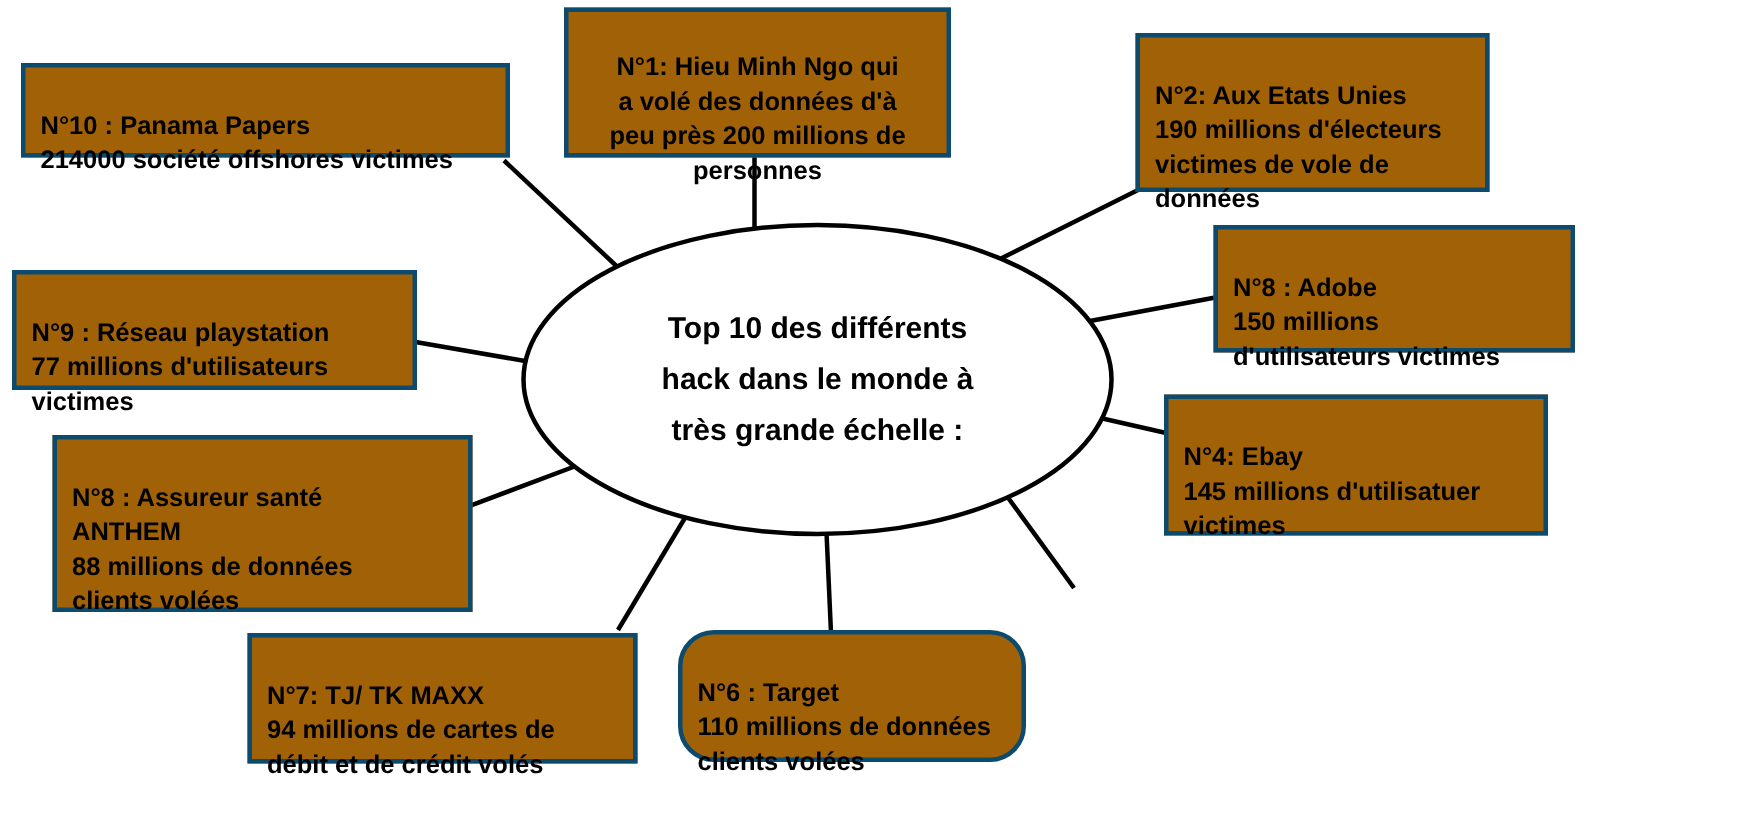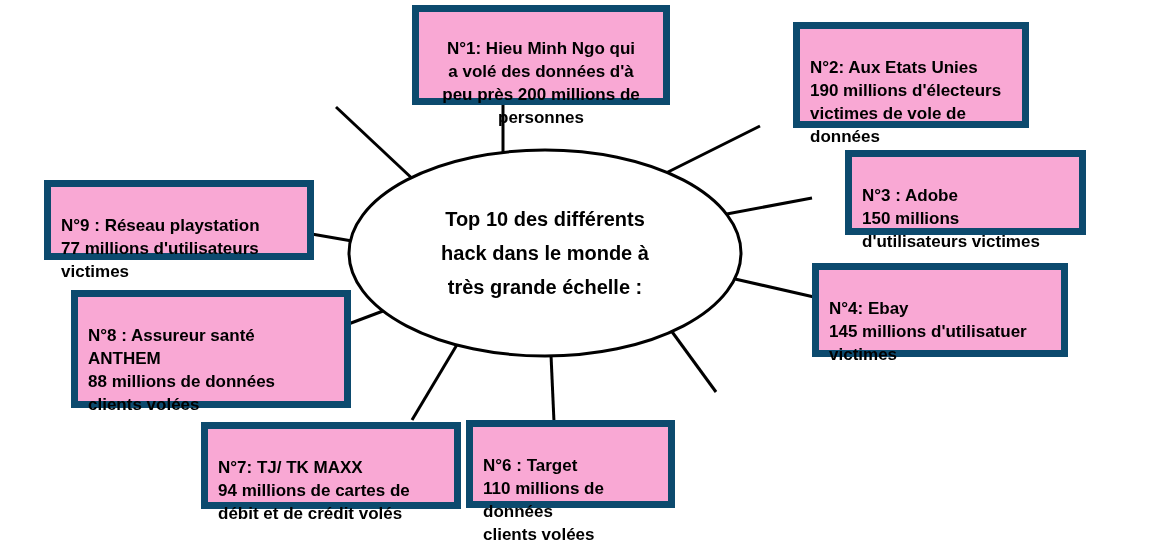--- a/index.html
+++ b/index.html
@@ -8,29 +8,28 @@
     width: 1169px;
     height: 544px;
     background: #ffffff;
     font-family: "Liberation Sans", sans-serif;
     overflow: hidden;
   }
   svg.wires { position: absolute; left: 0; top: 0; width: 1169px; height: 544px; }
   .node {
     position: absolute;
     box-sizing: border-box;
-    border: 7px solid #0c4a6e;
-    background: #f9a8d4;
+    border: 3px solid #0c4a6e;
+    background: #a16207;
     color: #000000;
     font-weight: bold;
     font-size: 17px;
     line-height: 23px;
     padding: 4px 10px;
     white-space: pre-line;
-    margin-left: 36px;
   }
   .node.centered { text-align: center; padding: 2px 6px; }
   .center-title {
     position: absolute;
     left: 349px;
     top: 150px;
     width: 392px;
     height: 206px;
     display: flex;
     align-items: center;
@@ -76,33 +75,33 @@
   </div>
 
   <div class="node" style="left:757px; top:22px;  width:236px; height:106px;">
     <span>N°2: Aux Etats Unies
 190 millions d'électeurs
 victimes de vole de
 données</span>
   </div>
 
   <div class="node" style="left:809px; top:150px; width:241px; height:85px;">
-    <span>N°3 : Adobe
+    <span>N°8 : Adobe
 150 millions
 d'utilisateurs victimes</span>
   </div>
 
   <div class="node" style="left:776px; top:263px; width:256px; height:94px;">
     <span>N°4: Ebay
 145 millions d'utilisatuer
 victimes</span>
   </div>
 
 
-  <div class="node" style="left:430px; top:420px; width:209px; height:88px;">
+  <div class="node" style="left:452px; top:420px; width:232px; height:88px;border-radius:24px;">
     <span>N°6 : Target
 110 millions de données
 clients volées</span>
   </div>
 
   <div class="node" style="left:165px; top:422px; width:260px; height:87px;">
     <span>N°7: TJ/ TK MAXX
 94 millions de cartes de
 débit et de crédit volés</span>
   </div>
@@ -113,14 +112,18 @@
 88 millions de données
 clients volées</span>
   </div>
 
   <div class="node" style="left:8px;   top:180px; width:270px; height:80px;">
     <span>N°9 : Réseau playstation
 77 millions d'utilisateurs
 victimes</span>
   </div>
 
+  <div class="node" style="left:14px;  top:42px;  width:326px; height:63px;">
+    <span>N°10 : Panama Papers
+214000 société offshores victimes</span>
+  </div>
 
 </div>
 
 </body></html>

